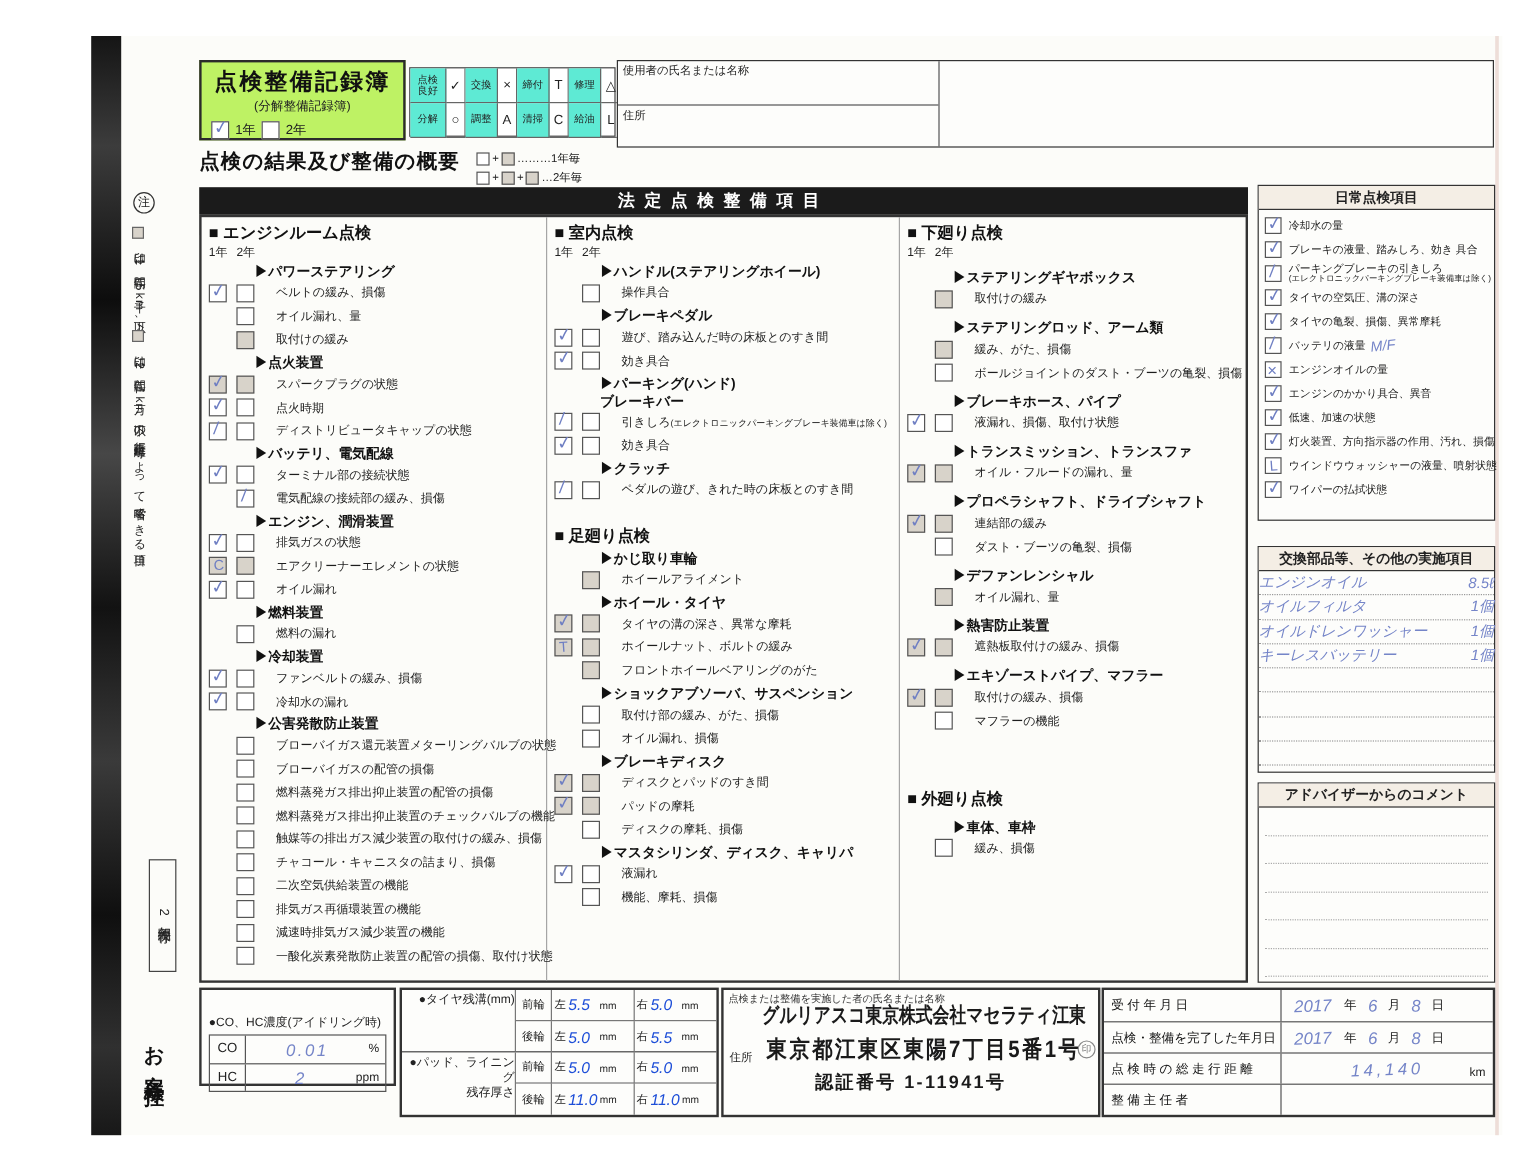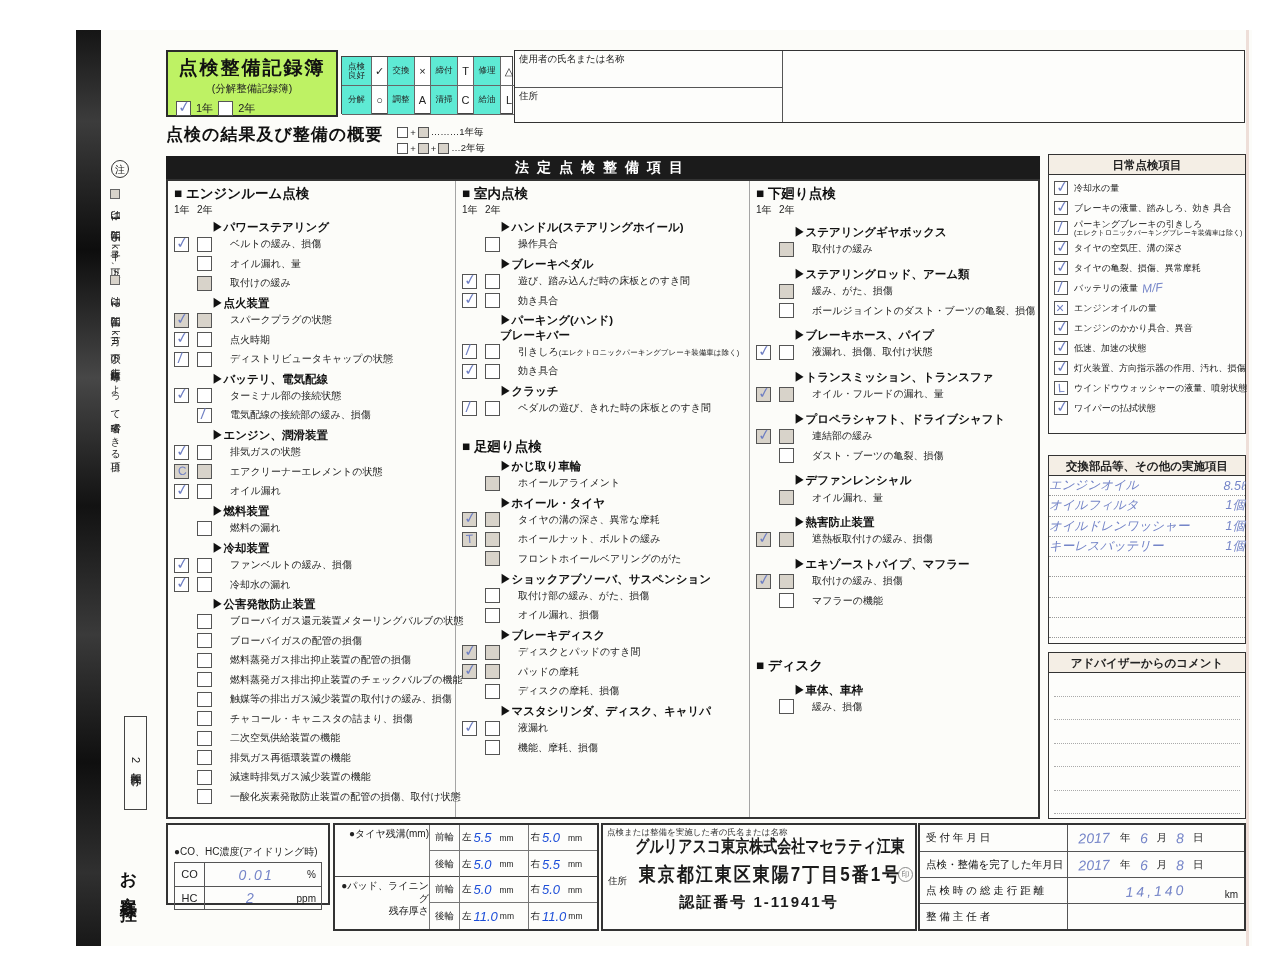--- a/index.html
+++ b/index.html
@@ -769,21 +769,21 @@
             <div class="item">
               <span class="slot"></span>
               <span class="slot">
                 <span class="cb"></span>
               </span>
               <span class="item-label">マフラーの機能</span>
             </div>
           </div>
         </div>
         <div class="sec gap-lg">
-          <div class="sec-title">■ ディスク</div>
+          <div class="sec-title">■ 外廻り点検</div>
           <div class="grp">
             <div class="grp-title">▶車体、車枠</div>
             <div class="item">
               <span class="slot"></span>
               <span class="slot">
                 <span class="cb"></span>
               </span>
               <span class="item-label">緩み、損傷</span>
             </div>
           </div>

